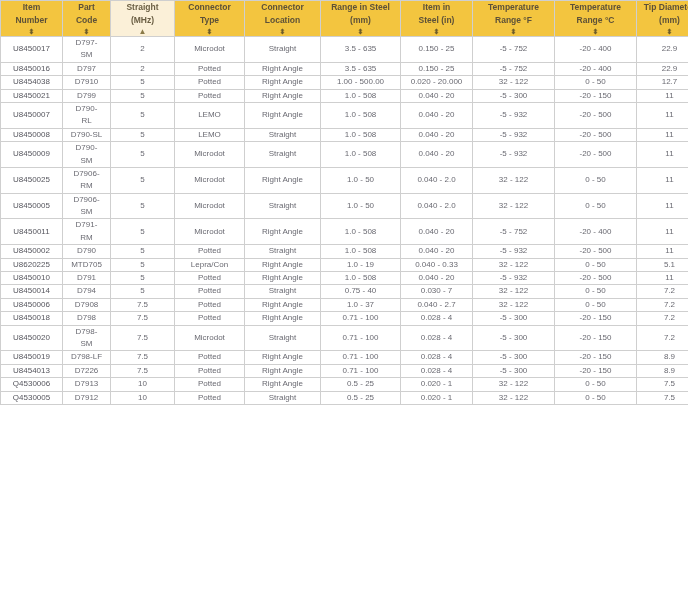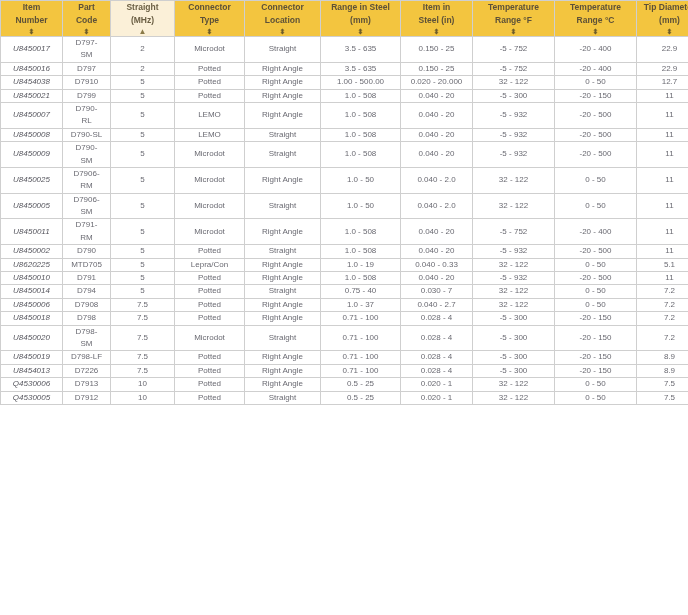--- a/index.html
+++ b/index.html
@@ -63,21 +63,20 @@
   tbody td {
     font-size: 8px;
     color: #6a6a72;
     line-height: 1.55;
     padding: 5px 2px;
     border: 1px solid #d4d4d4;
     white-space: pre-line;
   }
   tbody td.item {
     color: #56565e;
-    font-style: italic;
   }
   tbody tr.tall td {
     padding-top: 7px;
     padding-bottom: 7px;
   }
   col.c0  { width: 62px; }
   col.c1  { width: 48px; }
   col.c2  { width: 64px; }
   col.c3  { width: 70px; }
   col.c4  { width: 76px; }

